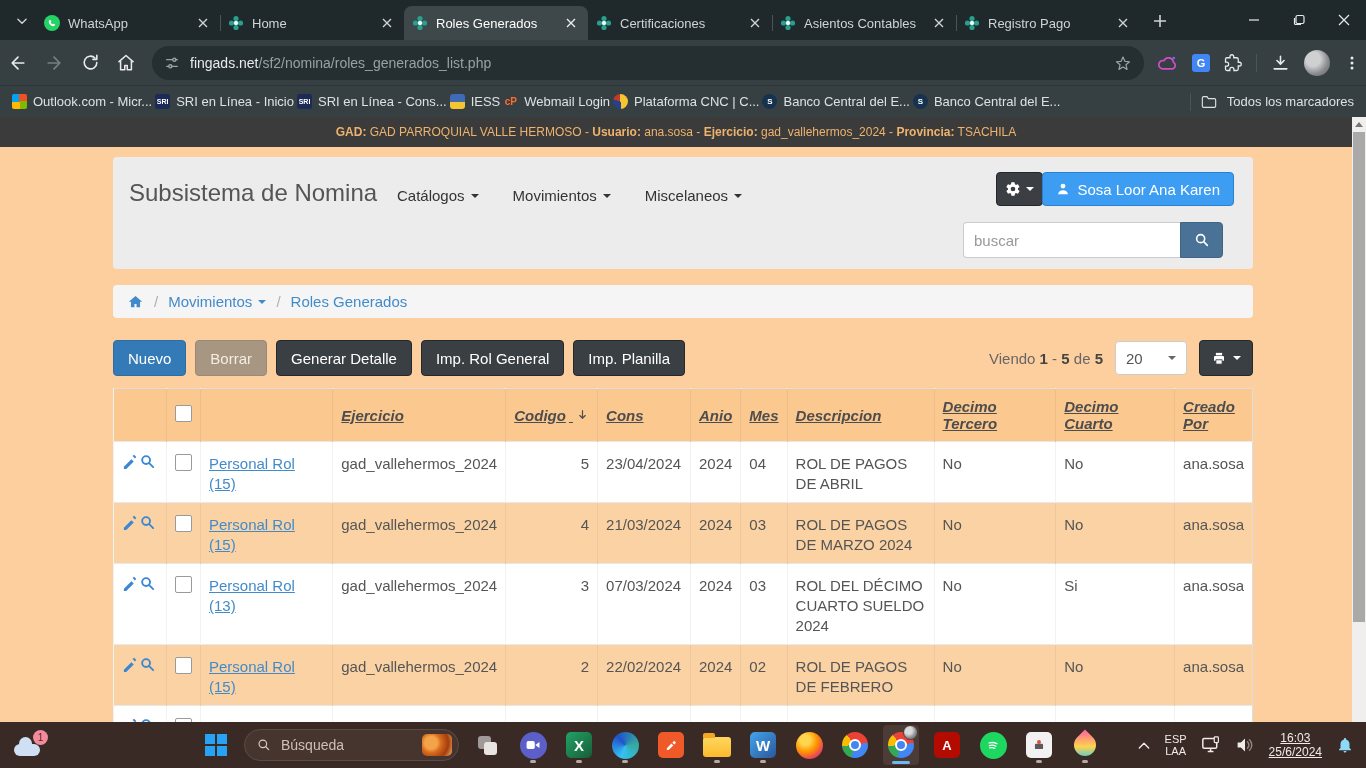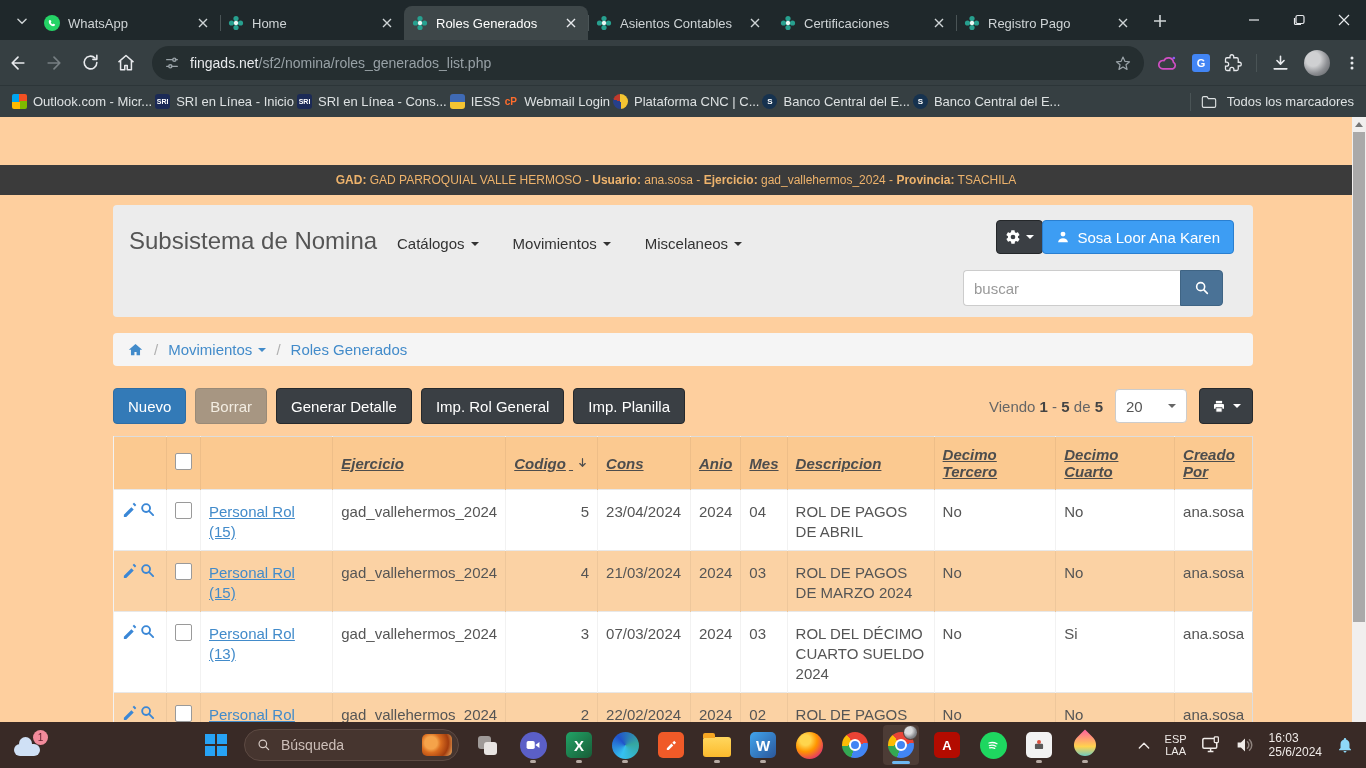--- a/index.html
+++ b/index.html
@@ -41,21 +41,21 @@
       font-size:7px;font-weight:bold;color:#fff;}
   .fv-outlook{background:conic-gradient(#f25022 0 25%,#7fba00 0 50%,#ffb900 0 75%,#00a4ef 0);border-radius:2px;}
   .fv-sri{background:#1b2a56;color:#fff;}
   .fv-iess{background:linear-gradient(180deg,#3f6ab5 55%,#f4c431 55%);}
   .fv-cp{background:transparent;color:#ff6c2c;font-size:10px;}
   .fv-cnc{background:conic-gradient(#f4c431 0 50%,#27408b 0 80%,#c0392b 0);border-radius:50%;}
   .fv-bce{background:#16324f;border-radius:50%;color:#fff;font-size:8px;}
   
   #viewport{position:absolute;top:117px;left:0;width:1366px;height:605px;background:#fecf9e;overflow:hidden;}
   #gadbar{height:30px;width:1352px;background:#3b3b3b;color:#eeb36c;font-size:12px;
-          display:flex;align-items:center;justify-content:center;white-space:pre;margin-top:48px;}
+          display:flex;align-items:center;justify-content:center;white-space:pre;}
   #gadbar b{font-weight:bold;}
   #container{width:1140px;margin:10px auto 0;}
   #panel{height:112px;background:#ececec;border-radius:4px;position:relative;}
   #app-title{position:absolute;left:16px;top:22px;font-size:24px;color:#555;}
   .mainmenu{position:absolute;left:240px;top:30px;display:flex;gap:34px;font-size:15px;color:#333;padding-left:44px;}
   .menu-item{display:flex;align-items:center;gap:6px;}
   .caret{width:0;height:0;border-left:4px solid transparent;border-right:4px solid transparent;
          border-top:4px solid currentColor;display:inline-block;}
   #gear-btn{position:absolute;right:210px;top:15px;width:47px;height:34px;background:#3b3f44;
             border:1px solid #24272a;border-radius:4px;display:flex;align-items:center;justify-content:center;
@@ -151,21 +151,21 @@
                       background:#4285f4;border:2.5px solid #fff;box-sizing:border-box;}
   .mini-avatar{position:absolute;right:1px;top:0;width:13px;height:13px;border-radius:50%;
                background:radial-gradient(circle at 35% 35%,#d9dadc 0 30%,#8d8f93 60%,#55585c);border:1px solid #4d3c36;}
   .ic-acrobat{background:#b30b00;font-size:13px;}
   .ic-spotify{background:#1ed760;}
   .ic-java{background:#f2f2f2;}
   .drop{width:22px;height:22px;border-radius:0 50% 50% 50%;transform:rotate(45deg);
         background:linear-gradient(135deg,#ff5ea0,#ffd34e 55%,#29c5f6);}
   #tb-right{margin-left:auto;display:flex;align-items:center;gap:14px;padding-right:12px;color:#f0ebe8;}
   .lang{font-size:11px;line-height:12px;text-align:center;}
-  .clock{font-size:12px;line-height:14px;text-align:left;}
+  .clock{font-size:12px;line-height:14px;text-align:center;text-decoration:underline;}
 </style>
 </head>
 <body>
 
 <div id="tabstrip">
   <div class="tabsearch">
     <svg width="14" height="14" viewBox="0 0 24 24">
         <path d="M5 9l7 7 7-7" stroke="#cfd4d6" stroke-width="2.4" fill="none" stroke-linecap="round"></path>
       </svg>
   </div>
@@ -214,52 +214,52 @@
           <circle cx="8" cy="8" r="2.2" fill="#eafaf6"></circle>
         </svg>
     </span>
     <span class="tab-title">Roles Generados</span>
     <span class="tab-close">
       <svg width="10" height="10" viewBox="0 0 10 10">
           <path d="M1 1l8 8M9 1l-8 8" stroke="#e8eaed" stroke-width="1.4"></path>
         </svg>
     </span>
   </div>
+  <div class="tab">
+    <span class="fav">
+      <svg width="16" height="16" viewBox="0 0 16 16">
+          <g fill="#27a08f">
+            <circle cx="8" cy="3.5" r="2.6"></circle>
+            <circle cx="8" cy="12.5" r="2.6"></circle>
+            <circle cx="3.5" cy="8" r="2.6"></circle>
+            <circle cx="12.5" cy="8" r="2.6"></circle>
+          </g>
+          <circle cx="8" cy="8" r="2.2" fill="#eafaf6"></circle>
+        </svg>
+    </span>
+    <span class="tab-title">Certificaciones</span>
+    <span class="tab-close">
+      <svg width="10" height="10" viewBox="0 0 10 10">
+          <path d="M1 1l8 8M9 1l-8 8" stroke="#cfd4d6" stroke-width="1.4"></path>
+        </svg>
+    </span>
+  </div>
   <div class="tab sep">
     <span class="fav">
       <svg width="16" height="16" viewBox="0 0 16 16">
           <g fill="#27a08f">
             <circle cx="8" cy="3.5" r="2.6"></circle>
             <circle cx="8" cy="12.5" r="2.6"></circle>
             <circle cx="3.5" cy="8" r="2.6"></circle>
             <circle cx="12.5" cy="8" r="2.6"></circle>
           </g>
           <circle cx="8" cy="8" r="2.2" fill="#eafaf6"></circle>
         </svg>
     </span>
     <span class="tab-title">Asientos Contables</span>
-    <span class="tab-close">
-      <svg width="10" height="10" viewBox="0 0 10 10">
-          <path d="M1 1l8 8M9 1l-8 8" stroke="#cfd4d6" stroke-width="1.4"></path>
-        </svg>
-    </span>
-  </div>
-  <div class="tab">
-    <span class="fav">
-      <svg width="16" height="16" viewBox="0 0 16 16">
-          <g fill="#27a08f">
-            <circle cx="8" cy="3.5" r="2.6"></circle>
-            <circle cx="8" cy="12.5" r="2.6"></circle>
-            <circle cx="3.5" cy="8" r="2.6"></circle>
-            <circle cx="12.5" cy="8" r="2.6"></circle>
-          </g>
-          <circle cx="8" cy="8" r="2.2" fill="#eafaf6"></circle>
-        </svg>
-    </span>
-    <span class="tab-title">Certificaciones</span>
     <span class="tab-close">
       <svg width="10" height="10" viewBox="0 0 10 10">
           <path d="M1 1l8 8M9 1l-8 8" stroke="#cfd4d6" stroke-width="1.4"></path>
         </svg>
     </span>
   </div>
   <div class="tab sep">
     <span class="fav">
       <svg width="16" height="16" viewBox="0 0 16 16">
           <g fill="#27a08f">

